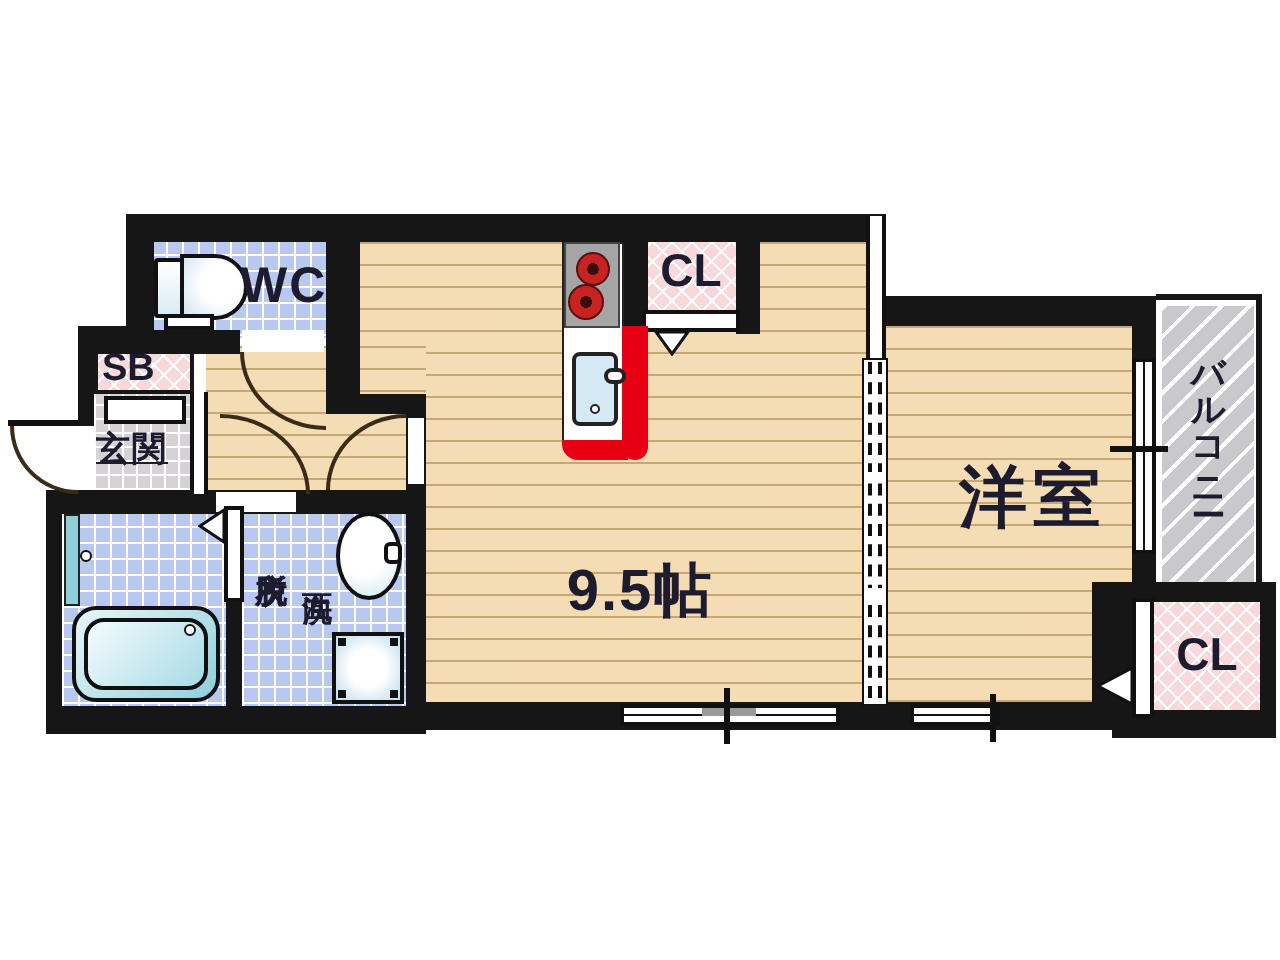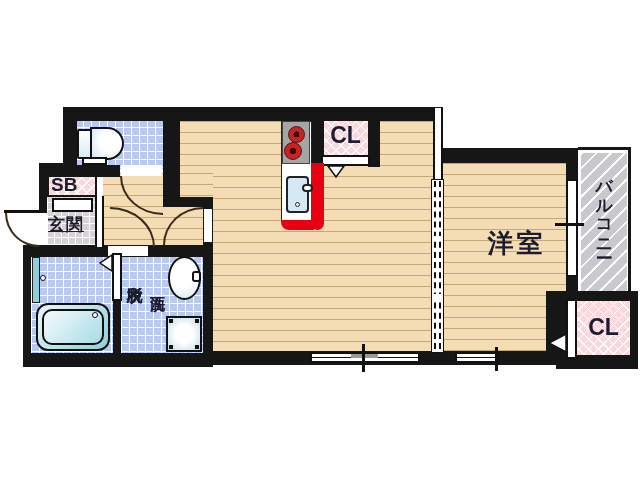--- a/index.html
+++ b/index.html
@@ -147,22 +147,24 @@
   <div class="abs" style="left:168px;top:256px;width:33px;height:44px;background:radial-gradient(circle at 42% 40%,#fff 0 45%,#cfe6f0);border:2px solid #111;border-radius:50%;box-sizing:border-box;"></div>
   <div class="abs" style="left:192px;top:271px;width:9px;height:11px;background:#fff;border:2px solid #111;border-radius:3px;box-sizing:border-box;"></div>
   <div class="abs" style="left:166px;top:316px;width:36px;height:36px;background:radial-gradient(circle at center,#fff 0 9px,#bfdcec 22px);border:2px solid #111;box-sizing:border-box;"></div>
   <div class="cdot" style="left:169px;top:319px;"></div>
   <div class="cdot" style="left:195px;top:319px;"></div>
   <div class="cdot" style="left:169px;top:345px;"></div>
   <div class="cdot" style="left:195px;top:345px;"></div>
 
   <div class="abs" style="left:52px;top:198px;width:41px;height:14px;background:#fff;border:2px solid #111;box-sizing:border-box;"></div>
 
+  <div class="lbl" style="left:120px;top:129px;font-size:25px;letter-spacing:1px;">WC</div>
   <div class="lbl" style="left:51px;top:174px;font-size:19px;">SB</div>
   <div class="lbl" style="left:48px;top:213px;font-size:17px;letter-spacing:1px;text-decoration:underline;">玄関</div>
   <div class="vlbl" style="left:126px;top:274px;font-size:16px;">脱衣所</div>
   <div class="vlbl" style="left:149px;top:285px;font-size:15px;">洗面</div>
-  <div class="lbl" style="left:445px;top:226px;width:143px;text-align:center;font-size:26px;letter-spacing:3px;">洋室</div>
+  <div class="lbl" style="left:240px;top:276px;width:160px;text-align:center;font-size:29px;letter-spacing:1px;">9.5帖</div>
+  <div class="lbl" style="left:445px;top:226px;width:143px;text-align:center;font-size:34px;letter-spacing:3px;">洋室</div>
   <div class="lbl" style="left:322px;top:122px;width:47px;text-align:center;font-size:23px;">CL</div>
   <div class="lbl" style="left:577px;top:314px;width:53px;text-align:center;font-size:23px;">CL</div>
   <div class="vlbl" style="left:594px;top:167px;font-size:17px;letter-spacing:1px;">バルコニー</div>
 
 </div>
 
 </body></html>

